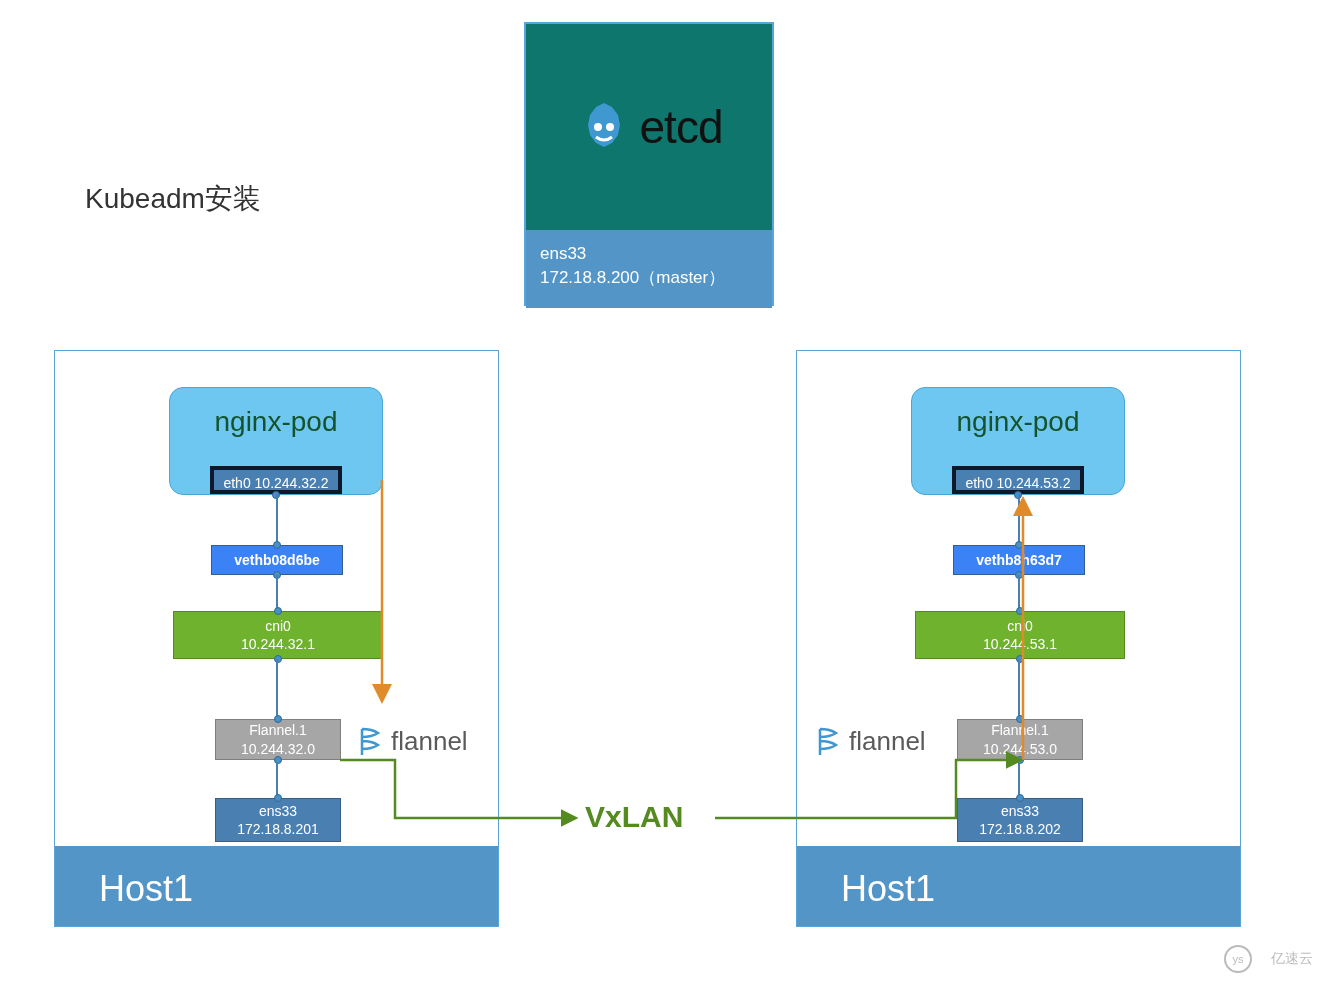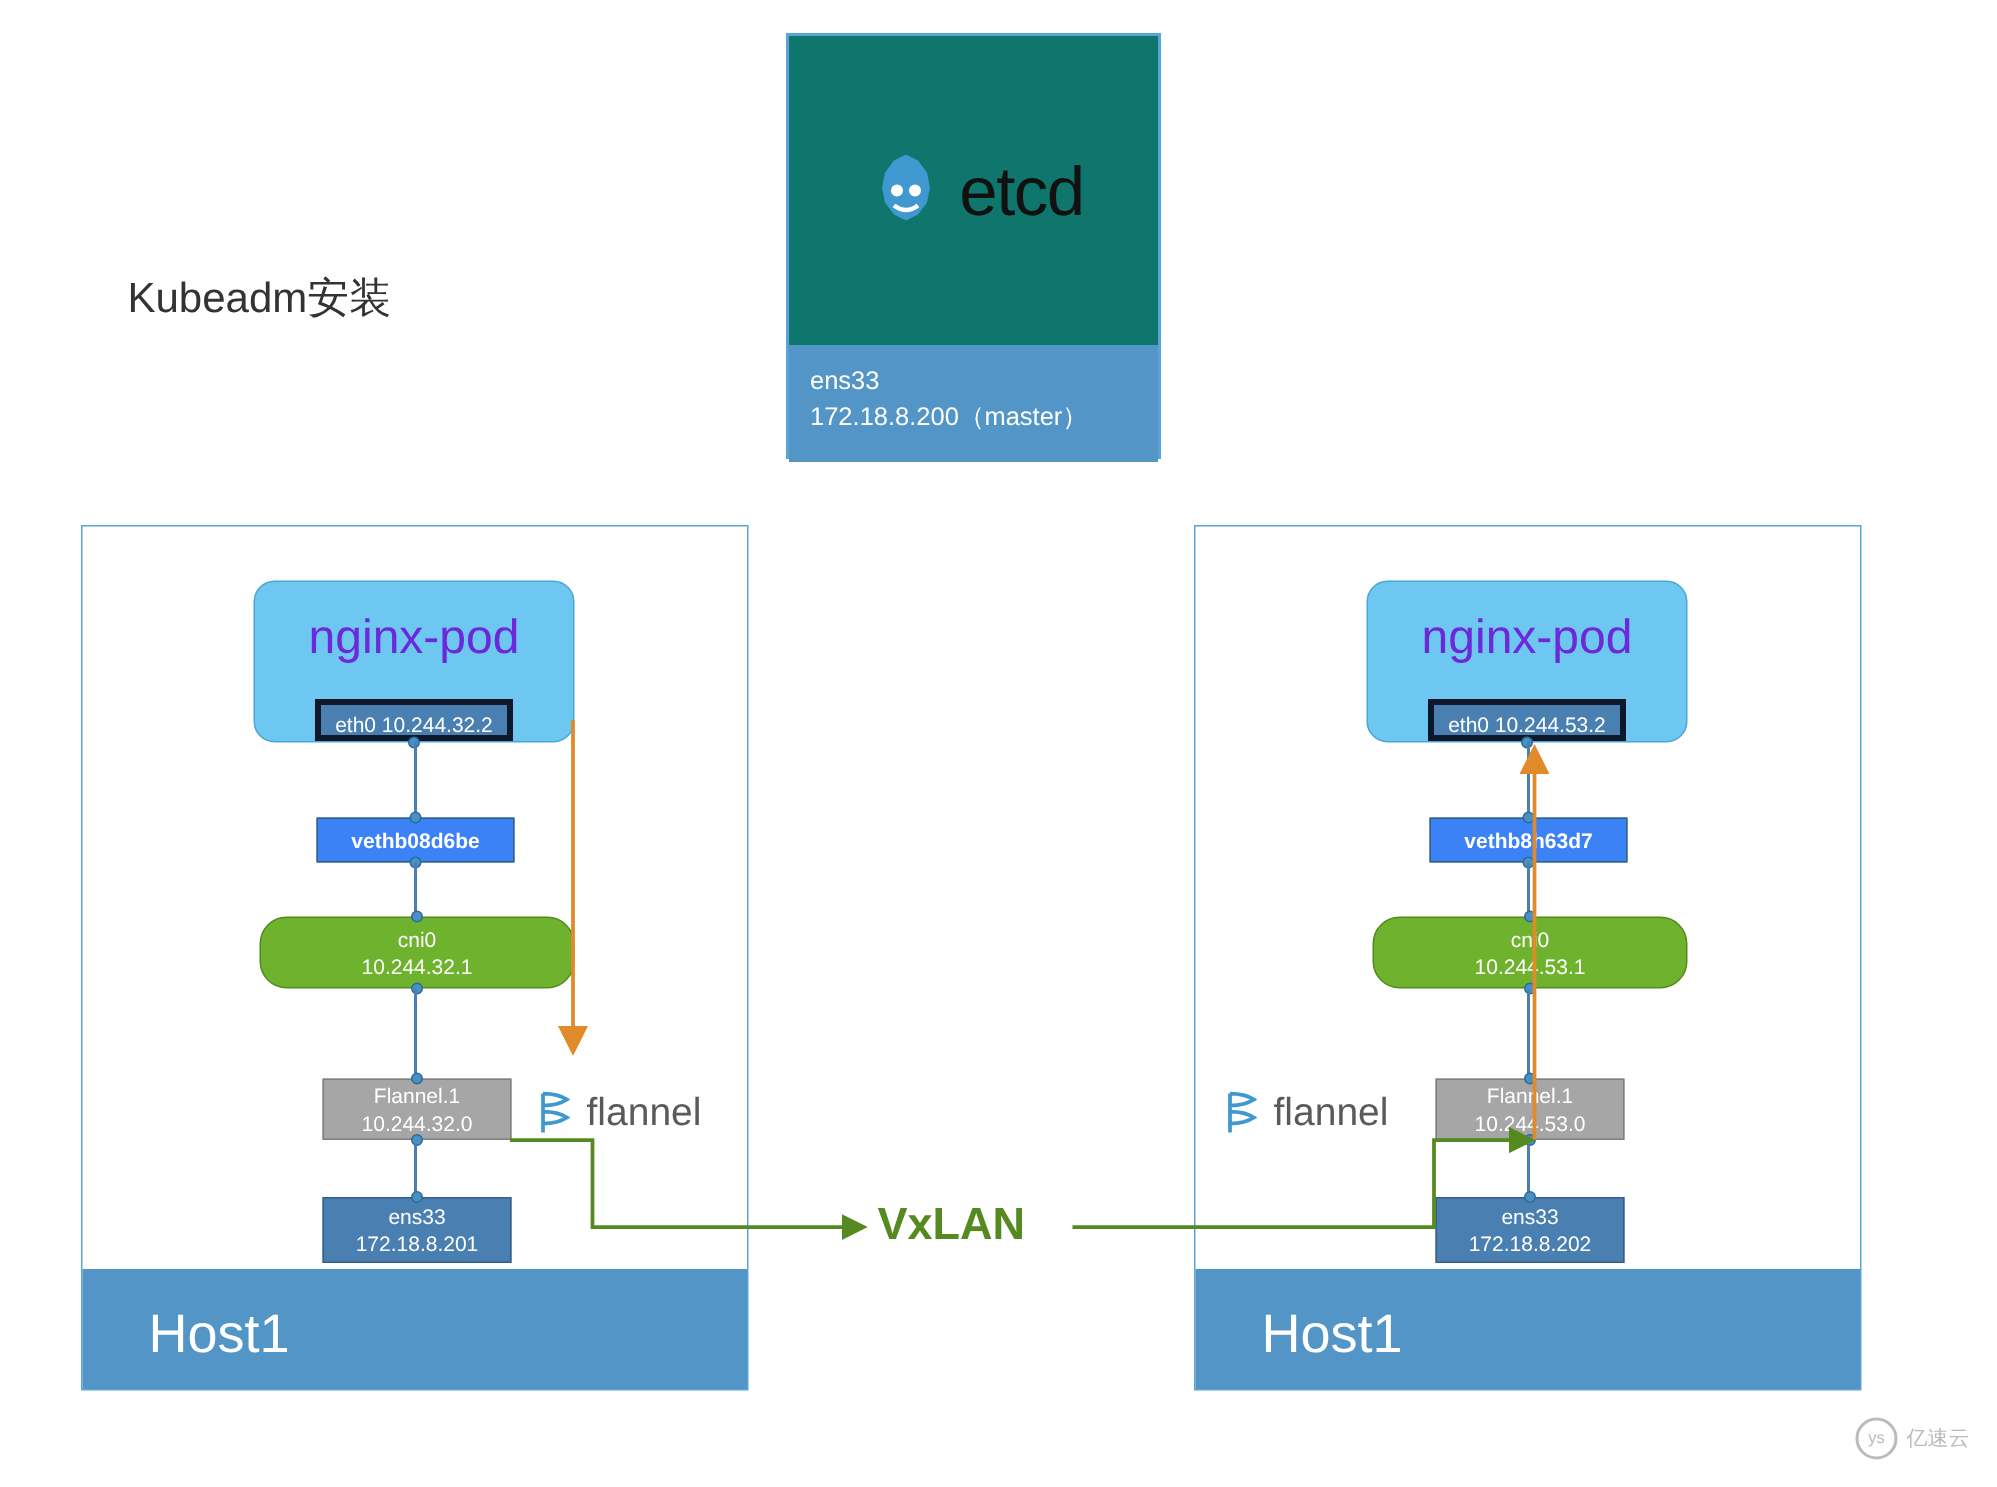--- a/index.html
+++ b/index.html
@@ -80,22 +80,22 @@
       width: 214px;
       height: 108px;
       background: #6dc7f0;
       border: 1px solid #4aa6d4;
       border-radius: 14px;
       text-align: center;
     }
     #host1 .pod { left: 114px; }
     #host2 .pod { left: 114px; }
     .pod-title {
-      color: #6d28d9;
-      font-size: 32px;
+      color: #14532d;
+      font-size: 28px;
       padding-top: 18px;
     }
     .pod-eth {
       position: absolute;
       bottom: 0;
       left: 50%;
       transform: translateX(-50%);
       width: 132px;
       height: 28px;
       background: #4a7fb2;
@@ -115,21 +115,21 @@
       flex-direction: column;
       justify-content: center;
       align-items: center;
     }
     .veth { width: 132px; height: 30px; background: #3b82f6; border: 1px solid #355f87; font-weight: bold; }
     .cni { width: 210px; height: 48px; background: #6fb22e; border: 1px solid #548a1f; }
     .flannel-box { width: 126px; height: 41px; background: #a6a6a6; border: 1px solid #7f7f7f; }
     .ens { width: 126px; height: 44px; background: #4a7fb2; border: 1px solid #355f87; }
     
     .veth { top: 194px; left: 156px; }
-    .cni { top: 260px; left: 118px; border-radius: 18px; }
+    .cni { top: 260px; left: 118px; }
     .flannel-box { top: 368px; left: 160px; }
     .ens { top: 447px; left: 160px; }
     
     .flannel-label {
       position: absolute;
       font-size: 26px;
       color: #5a5a5a;
       display: flex;
       align-items: center;
       gap: 8px;
@@ -165,21 +165,21 @@
     }
     
     .watermark {
       position: absolute;
       right: 18px;
       bottom: 18px;
       font-size: 14px;
       color: #bbb;
       display: flex;
       align-items: center;
-      gap: 6px;
+      gap: 19px;
     }
     .wm-circle {
       width: 28px; height: 28px; border: 2px solid #bbb; border-radius: 50%;
       display:flex;align-items:center;justify-content:center;font-size:11px;
     }
     
     svg.overlay {
       position: absolute;
       top: 0; left: 0;
       width: 1331px; height: 991px;

